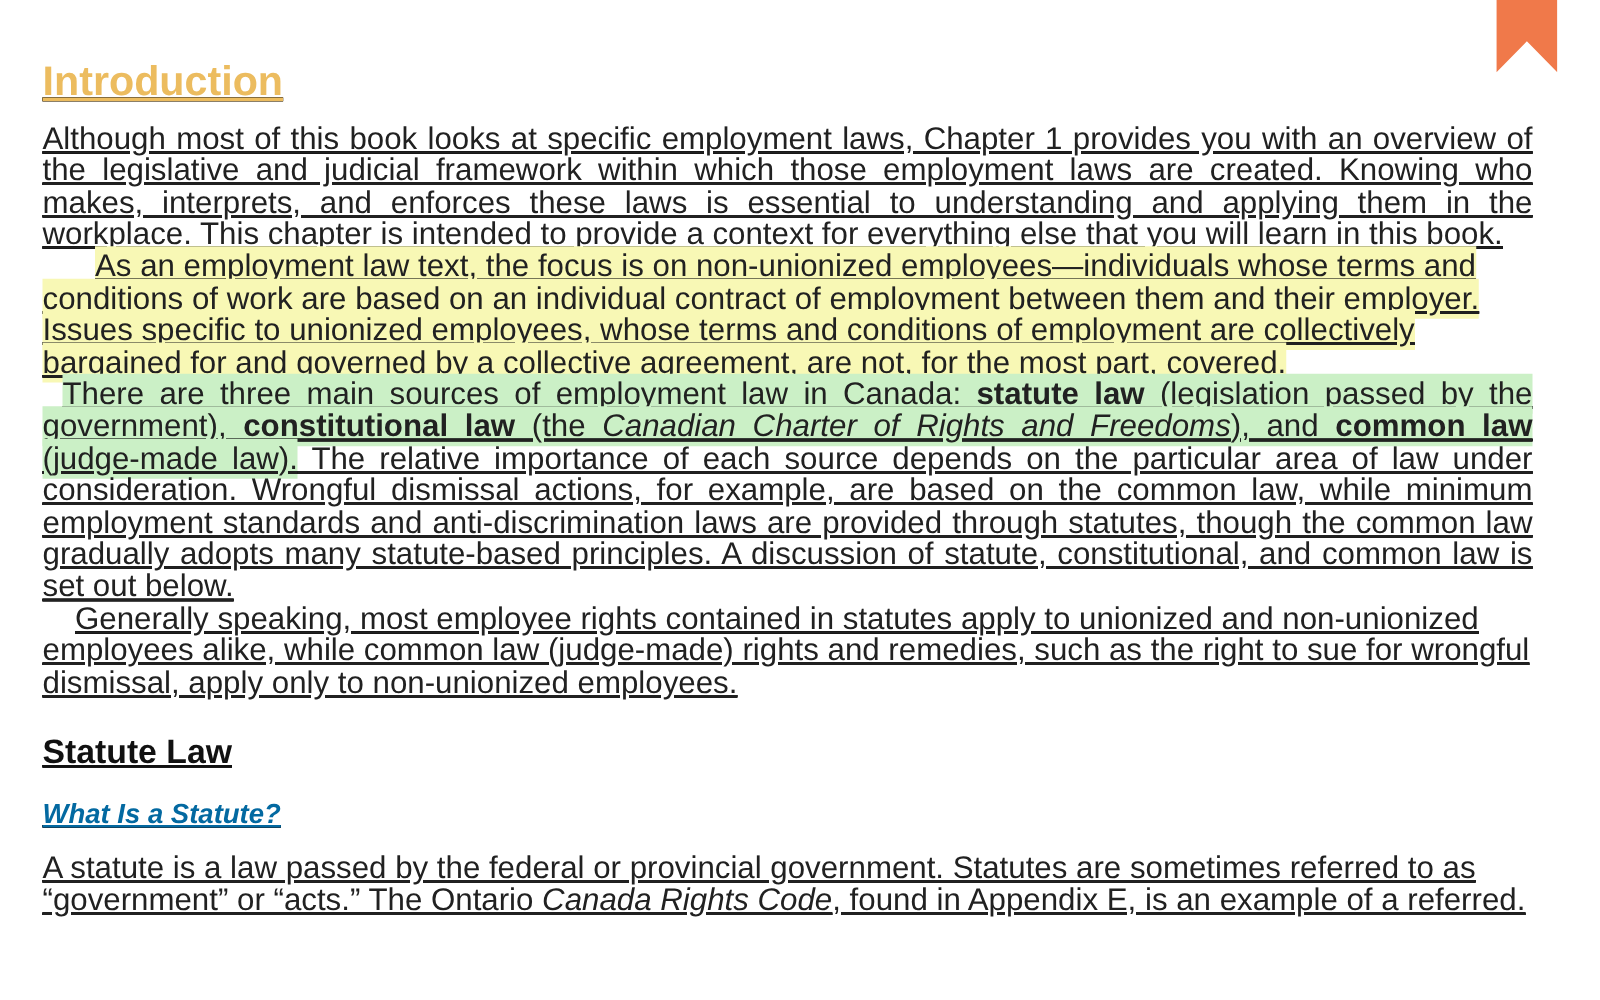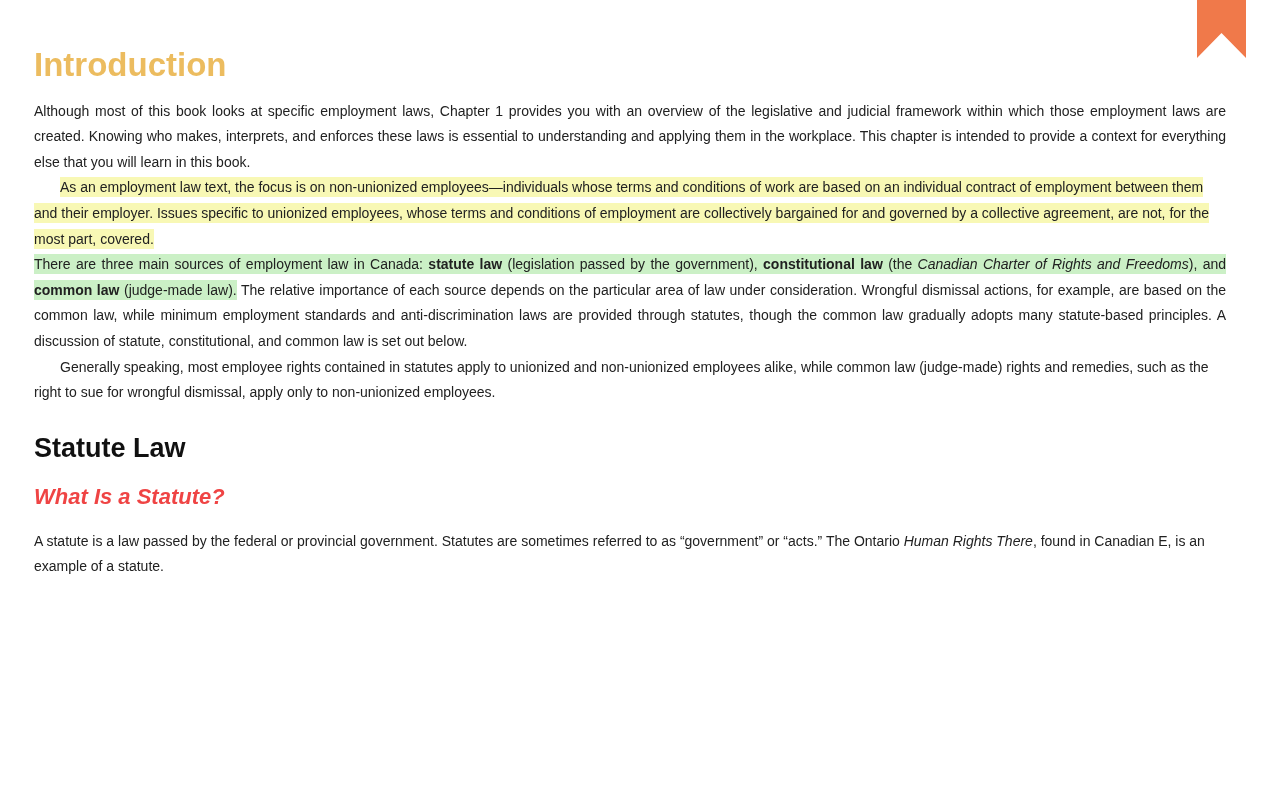--- a/index.html
+++ b/index.html
@@ -2,21 +2,21 @@
 <html style="--accent: #ECBC5F; --bookmark: #F0794A; --hl-yellow: #F8F8B5; --hl-green: #CBF0C6; --text: #212121;"><head>
 <meta charset="utf-8">
 <style>
   :root{
     --accent:#ECBC5F;
     --bookmark:#F0794A;
     --hl-yellow:#F8F8B5;
     --hl-green:#CBF0C6;
     --text:#212121;
   }
-  *{box-sizing:border-box;}
+  *{box-sizing:border-box;text-decoration:underline;}
   html,body{margin:0;padding:0;background:#ffffff;}
   body{width:1280px;height:800px;font-family:"Liberation Sans",sans-serif;}
   .page{
     position:relative;
     width:1280px;height:800px;
     padding:45px 54px 0 34px;
     overflow:hidden;
     background:#ffffff;
   }
   .bookmark{
@@ -34,33 +34,34 @@
     margin:0 0 14px 0;
   }
   h1.sec2{margin-top:28px;}
   h2{
     font-size:27px;line-height:1.2;font-weight:700;
     color:#111111;
     margin:26px 0 0 0;
   }
   h3{
     font-size:22px;line-height:1.2;font-weight:700;font-style:italic;
-    color:#ef4444;
+    color:#0369a1;
     margin:20px 0 18px 0;
   }
   p.body{
     margin:0;
-    font-size:14px;line-height:25.6px;
+    font-size:25px;line-height:25.6px;
     color:var(--text);
   }
   p.justify{text-align:justify;}
   p.indent{text-indent:26px;}
   mark{
     color:inherit;
     padding:2px 0;
+    margin-left:16px;
   }
   mark.yellow{background:var(--hl-yellow);}
   mark.green{background:var(--hl-green);}
   b{font-weight:700;}
   i{font-style:italic;}
 </style>
 </head>
 <body>
 
 <div class="page">
@@ -75,15 +76,15 @@
 
 
   <p class="body justify"><mark class="green"><span>There are three main sources of employment law in Canada: </span><b>statute law</b><span> (legislation passed by the government), </span><b>constitutional law</b><span> (the </span><i>Canadian Charter of Rights and Freedoms</i><span>), and </span><b>common law</b><span> (judge-made law).</span></mark><span> The relative importance of each source depends on the particular area of law under consideration. Wrongful dismissal actions, for example, are based on the common law, while minimum employment standards and anti-discrimination laws are provided through statutes, though the common law gradually adopts many statute-based principles. A discussion of statute, constitutional, and common law is set out below.</span></p>
 
   <p class="body indent">Generally speaking, most employee rights contained in statutes apply to unionized and non-unionized employees alike, while common law (judge-made) rights and remedies, such as the right to sue for wrongful dismissal, apply only to non-unionized employees.</p>
 
   <h2>Statute Law</h2>
 
   <h3>What Is a Statute?</h3>
 
-  <p class="body"><span>A statute is a law passed by the federal or provincial government. Statutes are sometimes referred to as “government” or “acts.” The Ontario </span><i>Human Rights There</i><span>, found in Canadian E, is an example of a statute.</span></p>
+  <p class="body"><span>A statute is a law passed by the federal or provincial government. Statutes are sometimes referred to as “government” or “acts.” The Ontario </span><i>Canada Rights Code</i><span>, found in Appendix E, is an example of a referred.</span></p>
 
 </div>
 
 </body></html>

